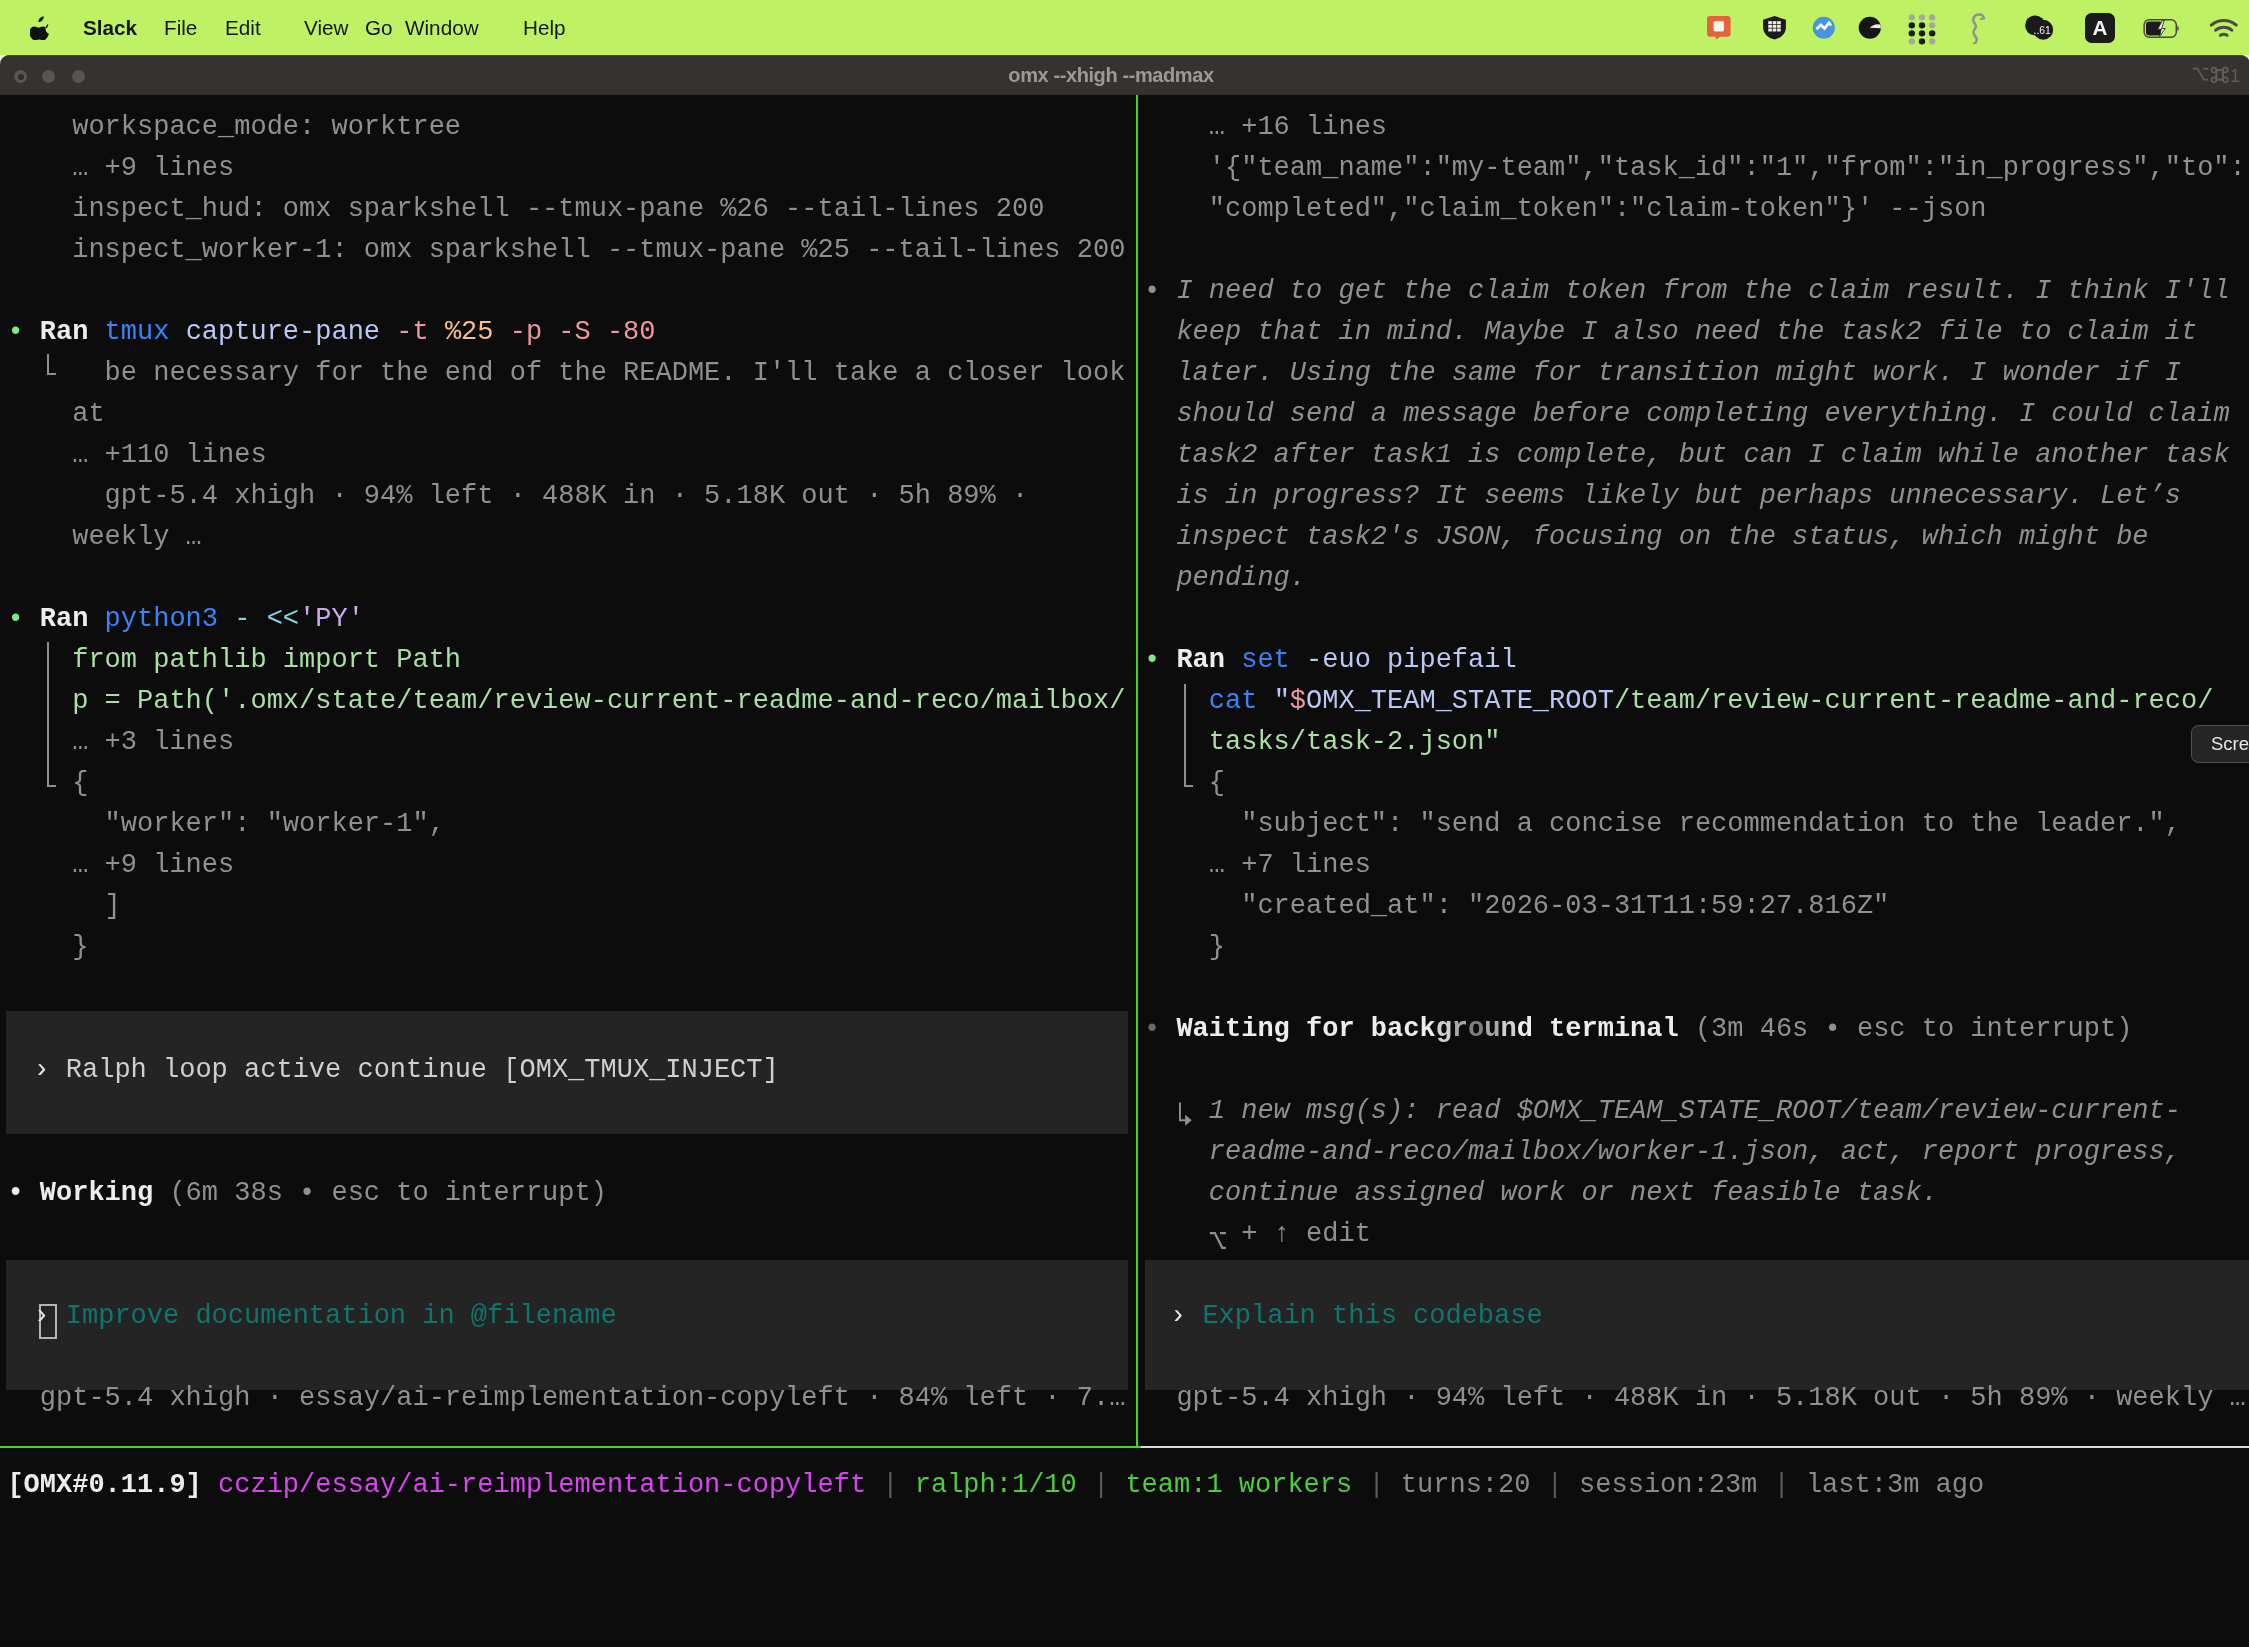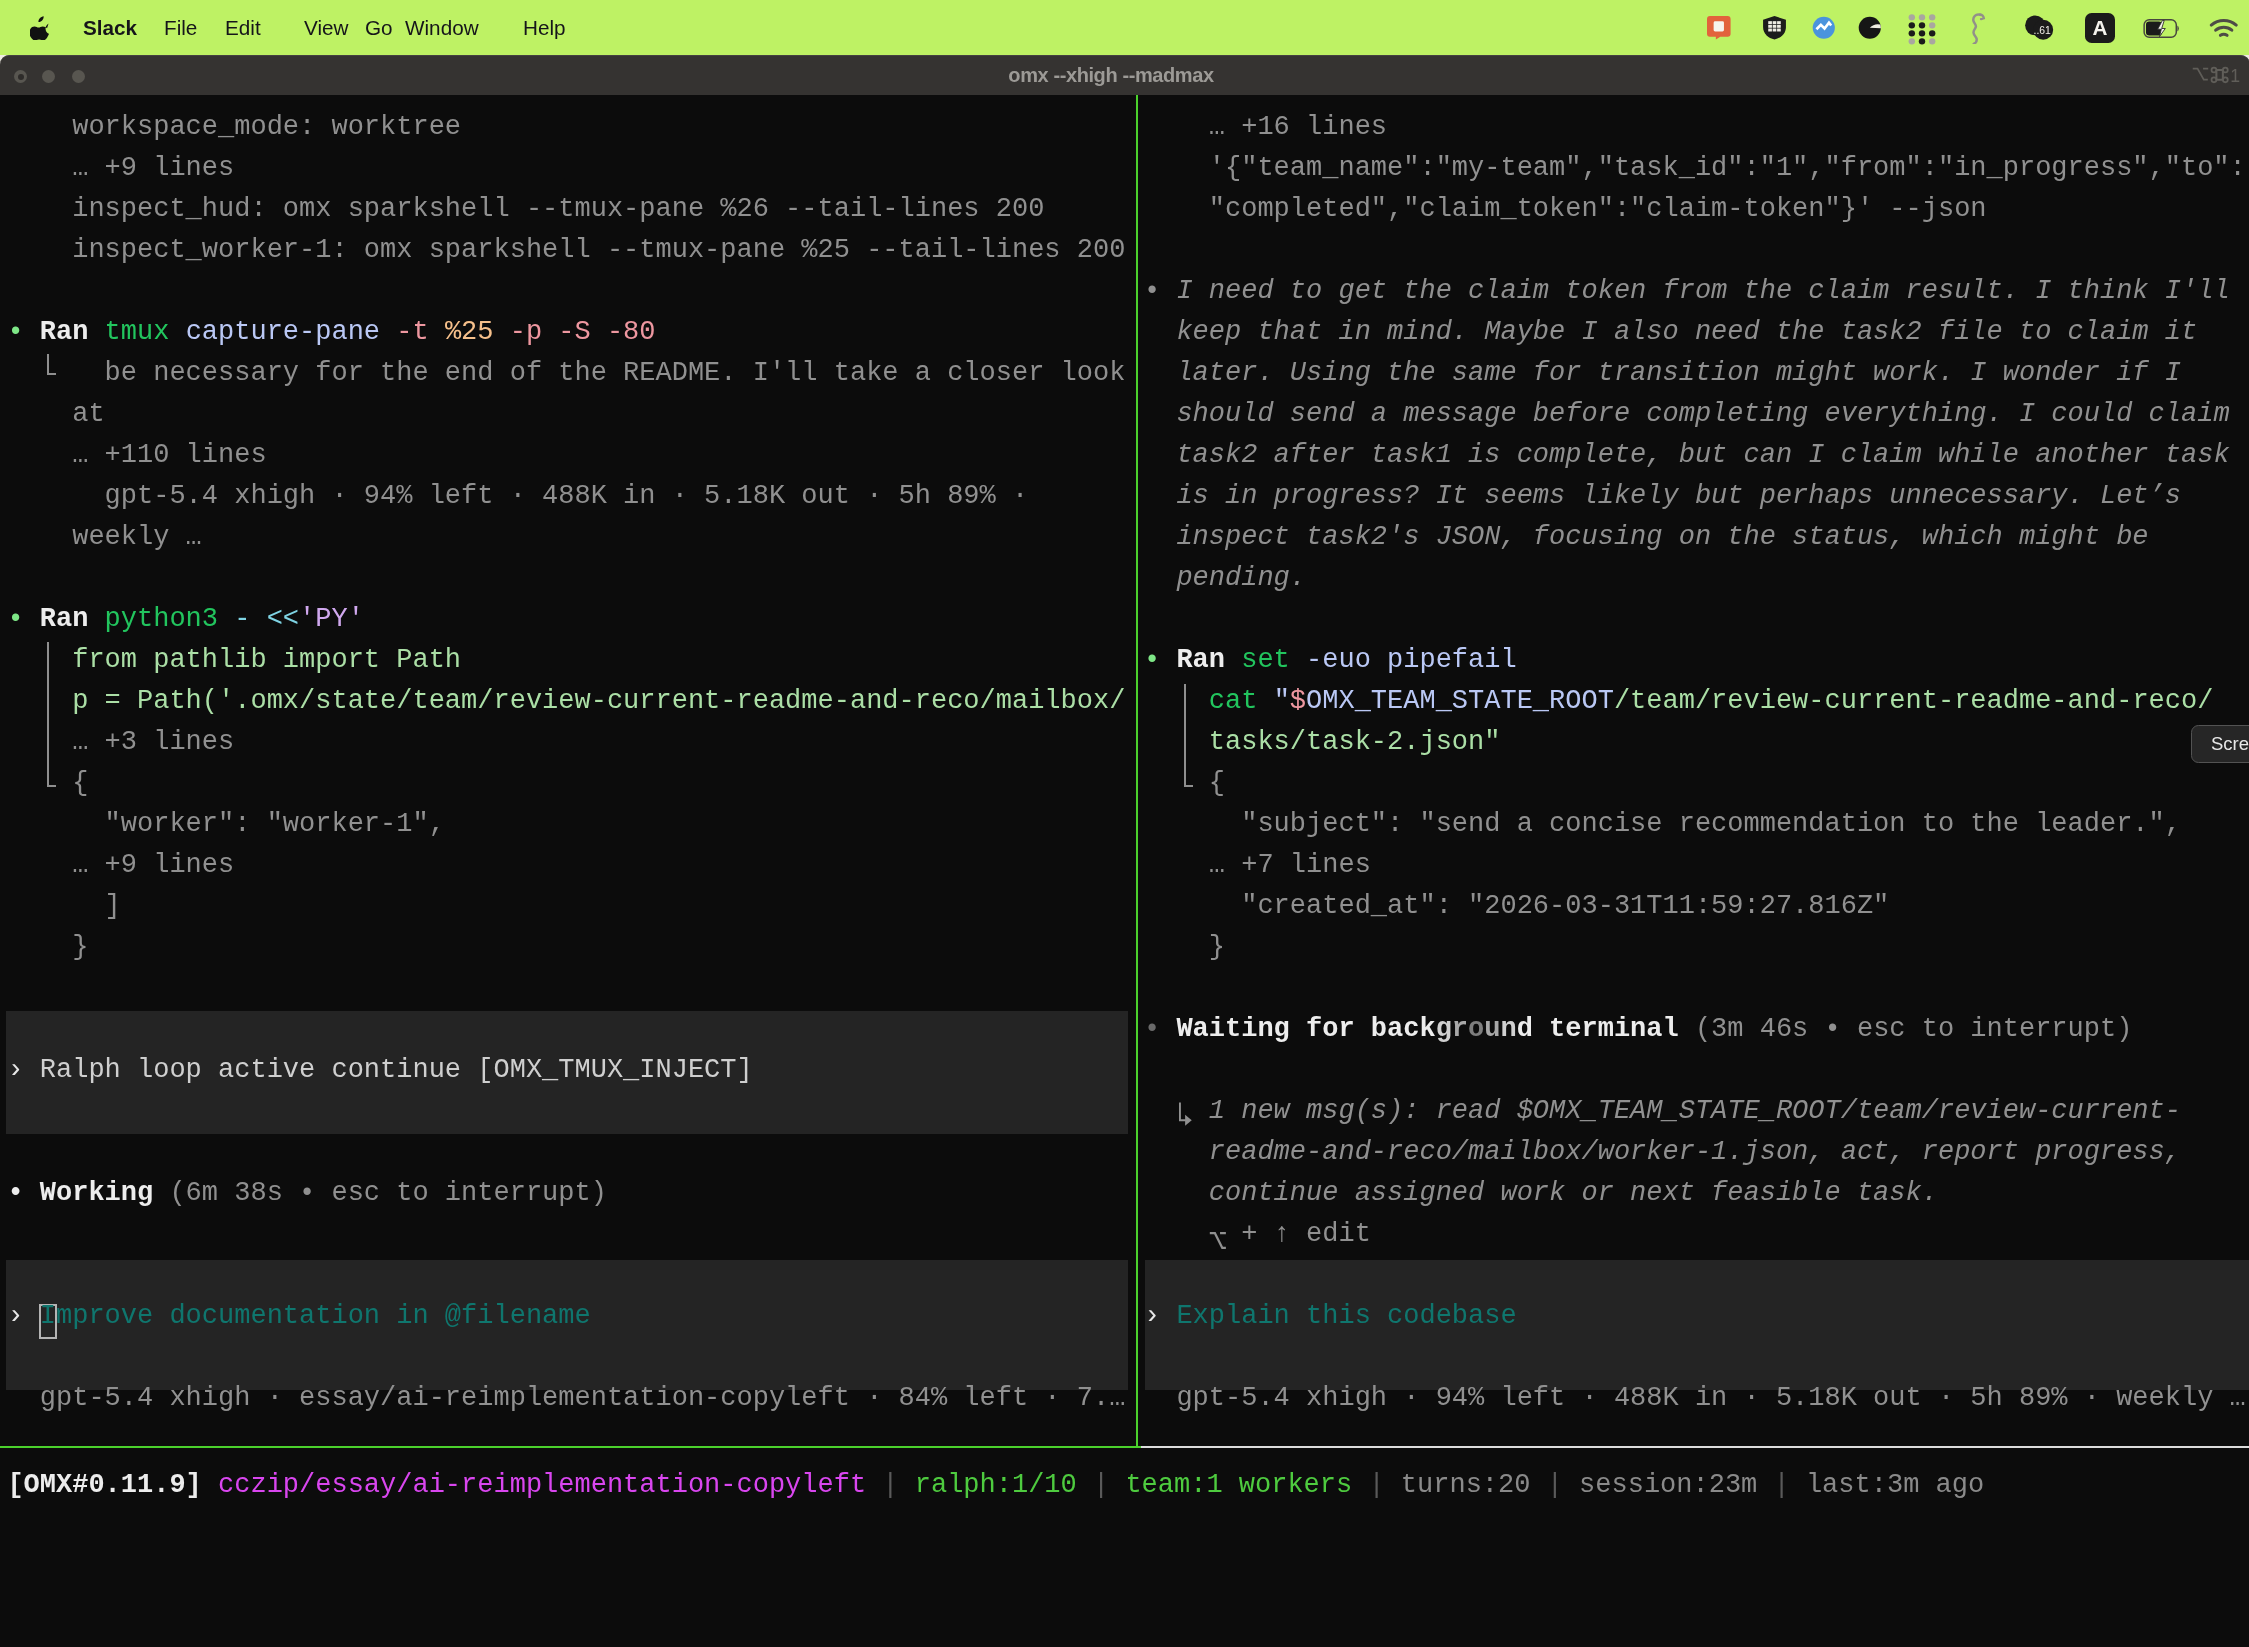--- a/index.html
+++ b/index.html
@@ -8,32 +8,32 @@
 .ic{position:absolute;}
 #titlebar{position:absolute;left:0;top:55px;width:2250px;height:40px;background:#353331;border-radius:9.6px 9.6px 0 0;box-shadow:inset 0 0.7px 0 #4a4846;}
 .tl{position:absolute;top:70px;width:13.3px;height:13.3px;border-radius:50%;background:#585650;}
 #title{position:absolute;top:55px;left:0;width:2222px;height:40px;text-align:center;line-height:41px;font-size:20px;font-weight:bold;color:#9c9a96;letter-spacing:-0.4px;}
 #term{position:absolute;left:0;top:95px;width:2250px;height:1552px;background:#0c0c0c;}
 pre.t{position:absolute;margin:0;font-family:"Liberation Mono",monospace;font-size:27px;line-height:41px;white-space:pre;color:#909090;}
 pre.t i{}
 .g{color:#909090;} .g2{color:#8a8a8a;}
 .w{color:#ededed;font-weight:bold;}
 .gb{color:#7ee787;}
-.bl{color:#22c55e;}
+.bl{color:#3b82f6;}
 .pw{color:#bac8f5;}
 .sa{color:#ee97a0;}
 .pe{color:#f6c08b;}
 .te{color:#7fd4e4;}
 .vi{color:#d0a8ee;}
 .gr{color:#abdfa6;}
 .cy{color:#d946ef;}
 .sg{color:#4ecb3f;}
 .pi{color:#5a5a5a;}
 .dim{color:#6a6a6a;}
-.bx{color:#e8e8e8;}
+.bx{color:#e8e8e8;padding-left:26px;}
 .bt{color:#cfcfcf;}
 .bd{color:#0f766e;}
 .sh1{color:#d0d0d0;font-weight:bold;}
 .sh2{color:#a8a8a8;font-weight:bold;}
 .sh3{color:#7e7e7e;font-weight:bold;}
 .box{position:absolute;background:#242424;}
 .ln{position:absolute;background:#8f8f8f;}
 #vdiv{position:absolute;left:1136px;top:95px;width:1.5px;height:1352px;background:#4bd12c;}
 #hbordg{position:absolute;left:0;top:1446px;width:1141px;height:1.5px;background:#4bd12c;}
 #hbordw{position:absolute;left:1141px;top:1446px;width:1109px;height:1.5px;background:#dcdcdc;}

